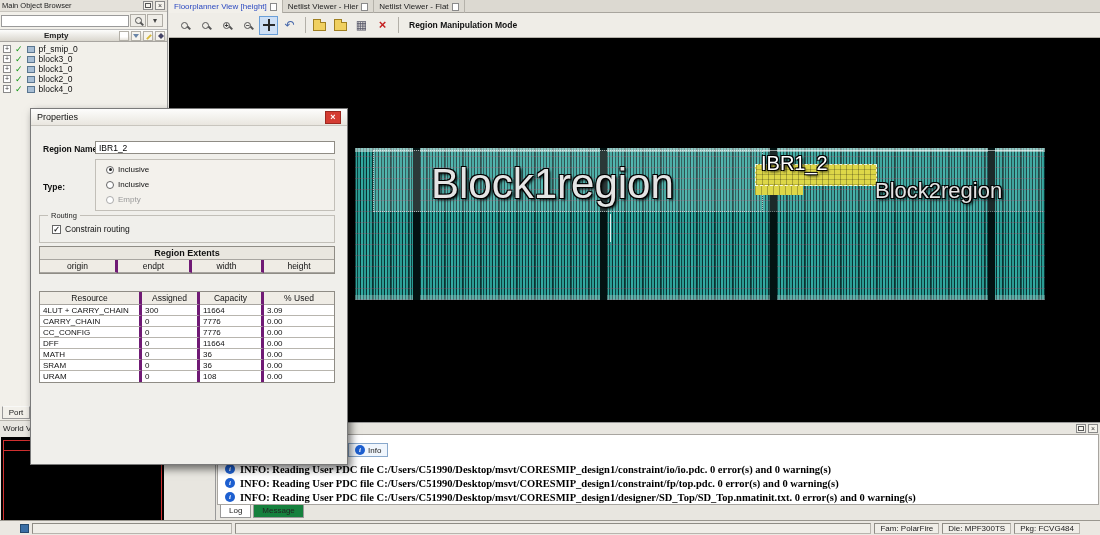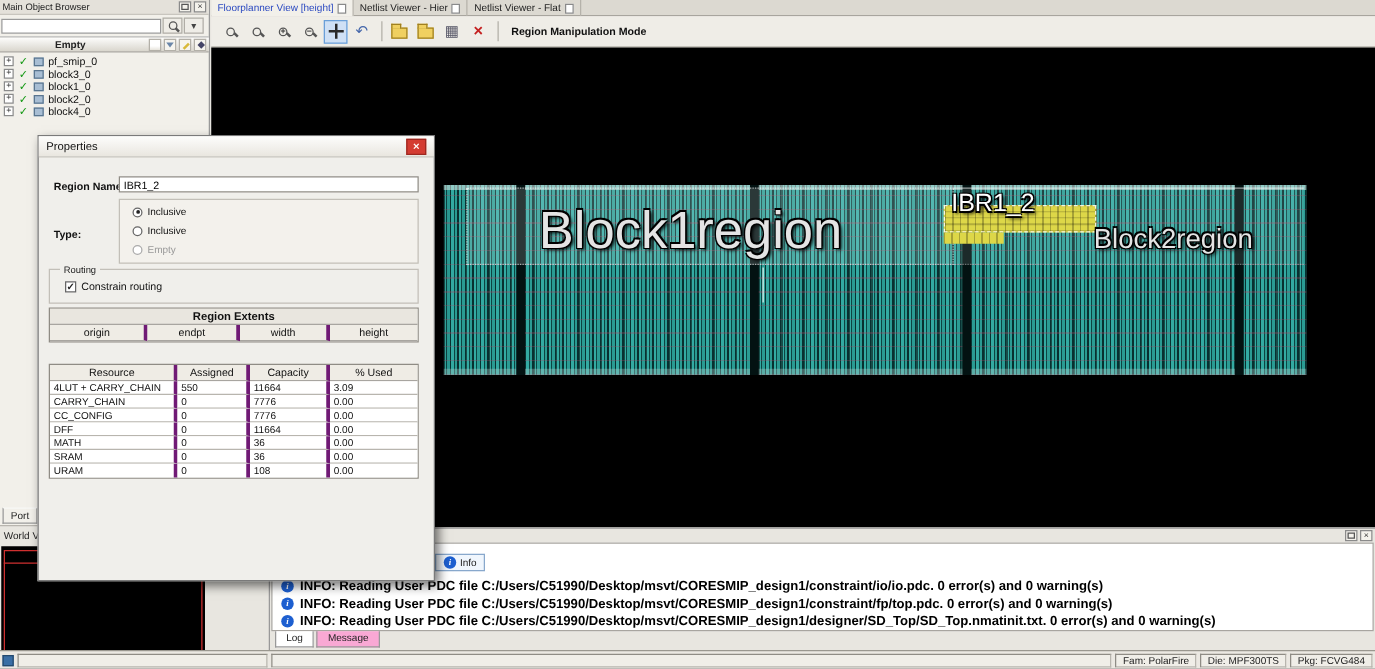--- a/index.html
+++ b/index.html
@@ -89,27 +89,27 @@
   .logpanel{position:absolute;left:215px;top:422px;width:885px;height:98px;background:#e8e6e0;border-top:1px solid #999;border-left:1px solid #999}
   .log-head{position:relative;height:10px}
   .log-head .winbtn{position:absolute;top:1px}
   .log-head .float{right:14px}
   .log-head .close{right:2px}
   .log-body{position:absolute;left:1px;right:1px;top:11px;bottom:15px;background:#fff;border:1px solid #a8a5a0}
   .info-tab{position:absolute;left:130px;top:8px;height:14px;display:inline-flex;align-items:center;gap:3px;padding:0 6px;border:1px solid #88a8cc;background:#f0f6fd;font-size:8px;color:#222}
   .infoicon{width:10px;height:10px;border-radius:50%;background:#1d5fd0;color:#fff;font-size:7px;font-weight:bold;font-family:"Liberation Serif",serif;text-align:center;line-height:10px;font-style:italic;flex:0 0 auto}
   .log-lines{position:absolute;left:7px;top:27px;right:4px}
   .log-line{display:flex;align-items:center;gap:5px;height:14px}
-  .log-text{font-family:Liberation Sans, sans-serif;font-size:10.5px;font-weight:bold;color:#000;white-space:nowrap}
+  .log-text{font-family:Liberation Serif, serif;font-size:10.5px;font-weight:bold;color:#000;white-space:nowrap}
   .log-tabs{position:absolute;left:0;bottom:0;height:15px;display:flex;align-items:flex-start;padding-left:4px}
-  .ltab{height:13px;padding:0 8px;border:1px solid #999;border-top:none;background:#f9a8d4;font-size:8px;line-height:12px;color:#222;margin-right:2px}
+  .ltab{height:13px;padding:0 8px;border:1px solid #999;border-top:none;background:#15803d;font-size:8px;line-height:12px;color:#222;margin-right:2px}
   .ltab.active{background:#fff}
 
   
-  .statusbar{position:absolute;left:0;top:520px;width:1100px;height:15px;background:#ebe8e2;border-top:1px solid #9a978f;display:flex;align-items:center;padding:1px 2px;gap:3px}
+  .statusbar{position:absolute;left:0;top:520px;width:1100px;height:15px;background:#ebe8e2;border-top:1px solid #9a978f;display:flex;align-items:center;padding:1px 20px;gap:3px}
   .sb-appicon{width:9px;height:9px;background:#3a6ea5;border:1px solid #24496e}
   .sb-seg{height:11px;border:1px solid #b8b5ae;border-top-color:#8f8c85;border-left-color:#8f8c85;background:#f0eee8;font-size:8px;color:#222;display:flex;align-items:center;padding:0 5px;white-space:nowrap}
   .sb-seg.s1{width:200px}
   .sb-seg.grow{flex:1}
 
   
   .pdialog{position:absolute;left:30px;top:108px;width:318px;height:357px;background:#f0efeb;border:1px solid #7a7a7a;box-shadow:3px 4px 8px rgba(0,0,0,0.55);z-index:50}
   .pd-title{position:relative;height:17px;background:linear-gradient(#fdfdfc,#e9e6df);border-bottom:1px solid #c8c5be;display:flex;align-items:center;padding:0 6px}
   .pd-title-text{font-size:9px;color:#111;flex:1}
   .pd-close{width:16px;height:13px;background:#d43c32;border:1px solid #9c2820;color:#fff;font-size:9px;font-weight:bold;text-align:center;line-height:11px}
@@ -368,21 +368,21 @@
 
       <div class="ptable resources">
         <div class="tbl-row head">
           <span class="cell c0">Resource</span>
           <span class="cell c1">Assigned</span>
           <span class="cell c2">Capacity</span>
           <span class="cell c3">% Used</span>
         </div>
         <div class="tbl-row data">
           <span class="cell c0">4LUT + CARRY_CHAIN</span>
-          <span class="cell c1">550</span>
+          <span class="cell c1">300</span>
           <span class="cell c2">11664</span>
           <span class="cell c3">3.09</span>
         </div>
         <div class="tbl-row data">
           <span class="cell c0">CARRY_CHAIN</span>
           <span class="cell c1">0</span>
           <span class="cell c2">7776</span>
           <span class="cell c3">0.00</span>
         </div>
         <div class="tbl-row data">

